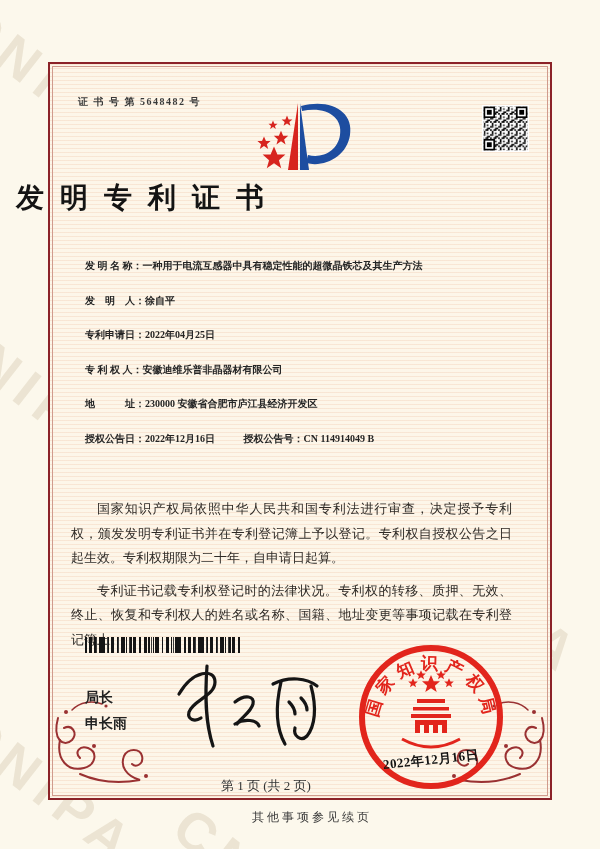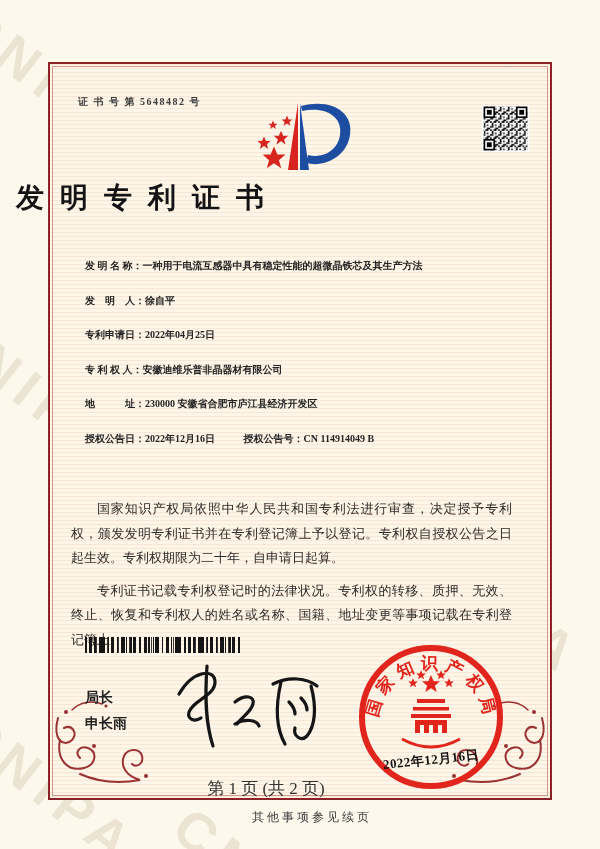--- a/index.html
+++ b/index.html
@@ -47,21 +47,21 @@
     left:85px;top:684px;line-height:26px;font-size:14px;font-weight:bold;color:#222;
     font-family:"Liberation Sans","DejaVu Sans",sans-serif;
   }
   .sig{left:165px;top:660px;}
   .seal-wrap{left:356px;top:642px;width:150px;height:150px;}
   .seal-date{
     left:360px;top:751px;width:142px;text-align:center;
     font-size:13px;font-weight:bold;color:#131313;letter-spacing:0.5px;
     transform:rotate(-6deg);
   }
-  .page-info{left:0;top:777px;width:532px;text-align:center;font-size:17px;color:#333;}
+  .page-info{left:0;top:777px;width:532px;text-align:center;font-size:13px;color:#333;}
   .footer-note{left:12px;top:809px;width:600px;text-align:center;font-size:12px;color:#3a3a3a;letter-spacing:3px;}
   .orn{position:absolute;z-index:2;}
 </style>
 </head>
 <body>
 
 <span class="wm" style="left:-15px;top:-8px">CNIPA</span>
 <span class="wm" style="left:-35px;top:300px">CNIPA</span>
 <span class="wm" style="left:395px;top:185px">CNIPA</span>
 <span class="wm" style="left:-15px;top:700px">CNIPA</span>

